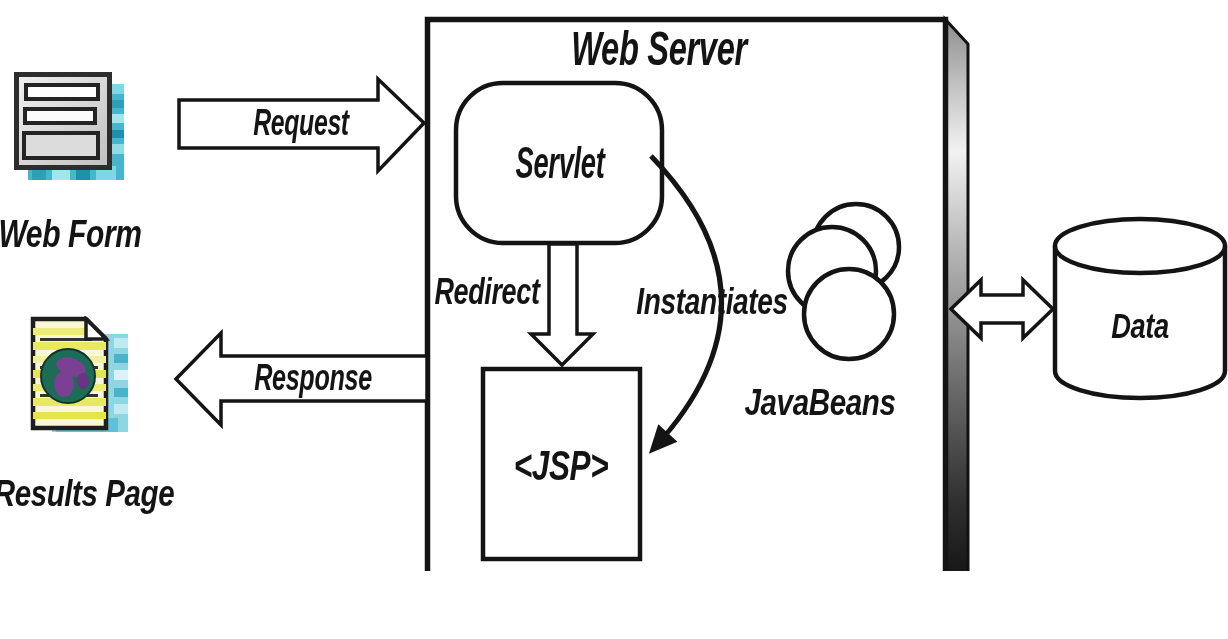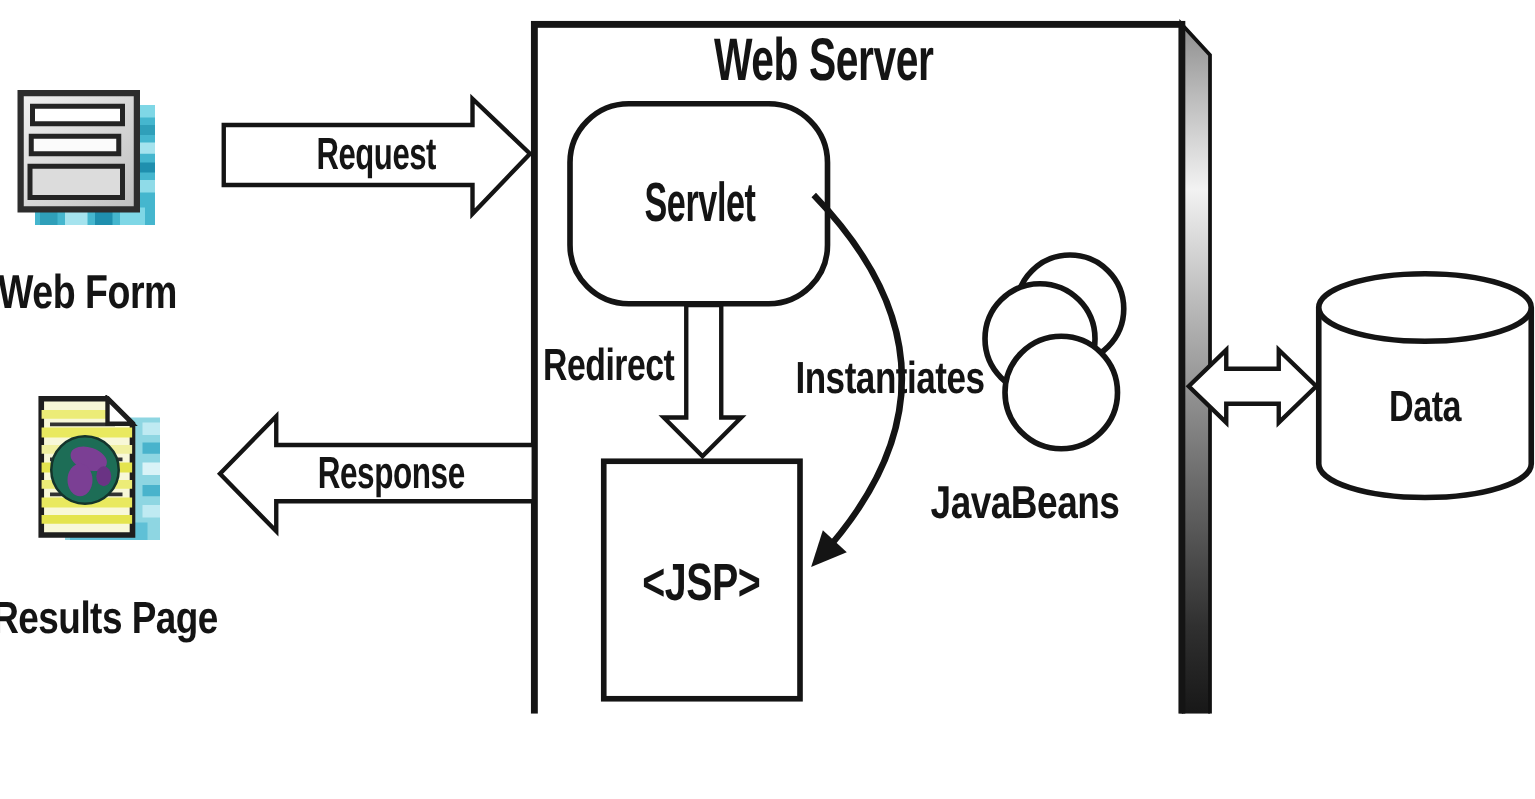--- a/index.html
+++ b/index.html
@@ -1,18 +1,18 @@
 <!DOCTYPE html>
 <html><head>
 <meta charset="utf-8">
 <style>
   html,body{margin:0;padding:0;background:#fff;}
   #stage{
     position:relative;width:1228px;height:571px;background:#ffffff;
-    overflow:hidden;font-family:"Liberation Sans",sans-serif;
+    overflow:hidden;font-family:"Liberation Sans",sans-serif;font-style:italic;
   }
   #diagram-svg{position:absolute;left:0;top:0;}
   .label{
     position:absolute;font-family:"Liberation Sans",sans-serif;
     font-weight:700;color:#141414;white-space:nowrap;line-height:1;
     transform:translate(-50%,-50%) scaleX(var(--sx,.75));
     letter-spacing:-.5px;z-index:3;
   }
   .icon{position:absolute;z-index:2;}
 </style>

